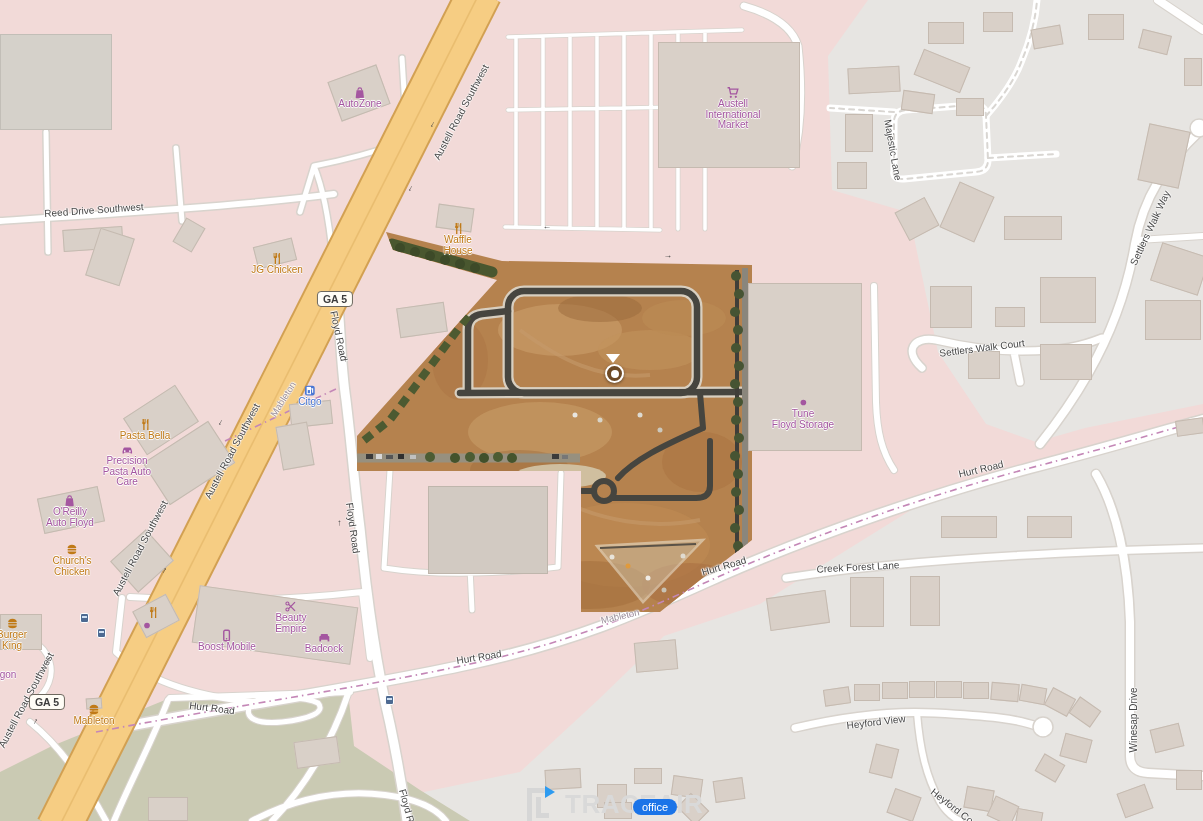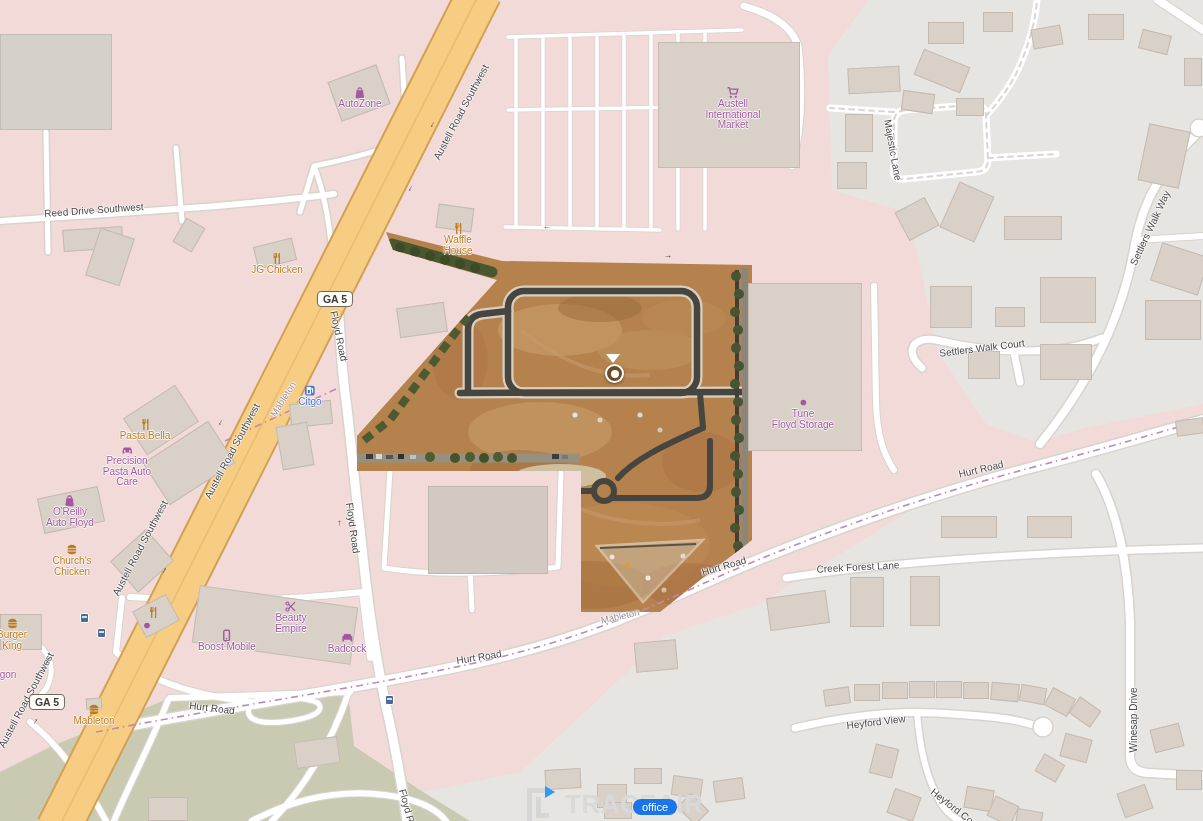--- a/index.html
+++ b/index.html
@@ -398,21 +398,21 @@
       </div>
       <div class="poi" style="left: 291px; top: 600px;">
         <svg class="ic" width="13" height="13" viewBox="0 0 12 12">
           <circle cx="3" cy="3.2" r="1.4" fill="none" stroke="#a456a0"></circle>
           <circle cx="3" cy="8.8" r="1.4" fill="none" stroke="#a456a0"></circle>
           <path d="M4.2 4 10 10M4.2 8 10 2" stroke="#a456a0" stroke-width="1.2"></path>
         </svg>
         <div class="ln" style="color:#a456a0">Beauty</div>
         <div class="ln" style="color:#a456a0">Empire</div>
       </div>
-      <div class="poi" style="left: 324px; top: 631px; margin-left: 23px;">
+      <div class="poi" style="left: 324px; top: 631px;">
         <svg class="ic" width="13" height="13" viewBox="0 0 12 12">
           <rect x="1.4" y="4.6" width="9.2" height="3.4" rx="1" fill="#a456a0"></rect>
           <rect x="1.4" y="7.4" width="1.6" height="2.2" fill="#a456a0"></rect>
           <rect x="9" y="7.4" width="1.6" height="2.2" fill="#a456a0"></rect>
           <rect x="2.6" y="2.8" width="6.8" height="2.4" rx="1" fill="#a456a0"></rect>
         </svg>
         <div class="ln" style="color:#a456a0">Badcock</div>
       </div>
       <div class="poi" style="left: 12px; top: 617px;">
         <svg class="ic" width="13" height="13" viewBox="0 0 12 12">

